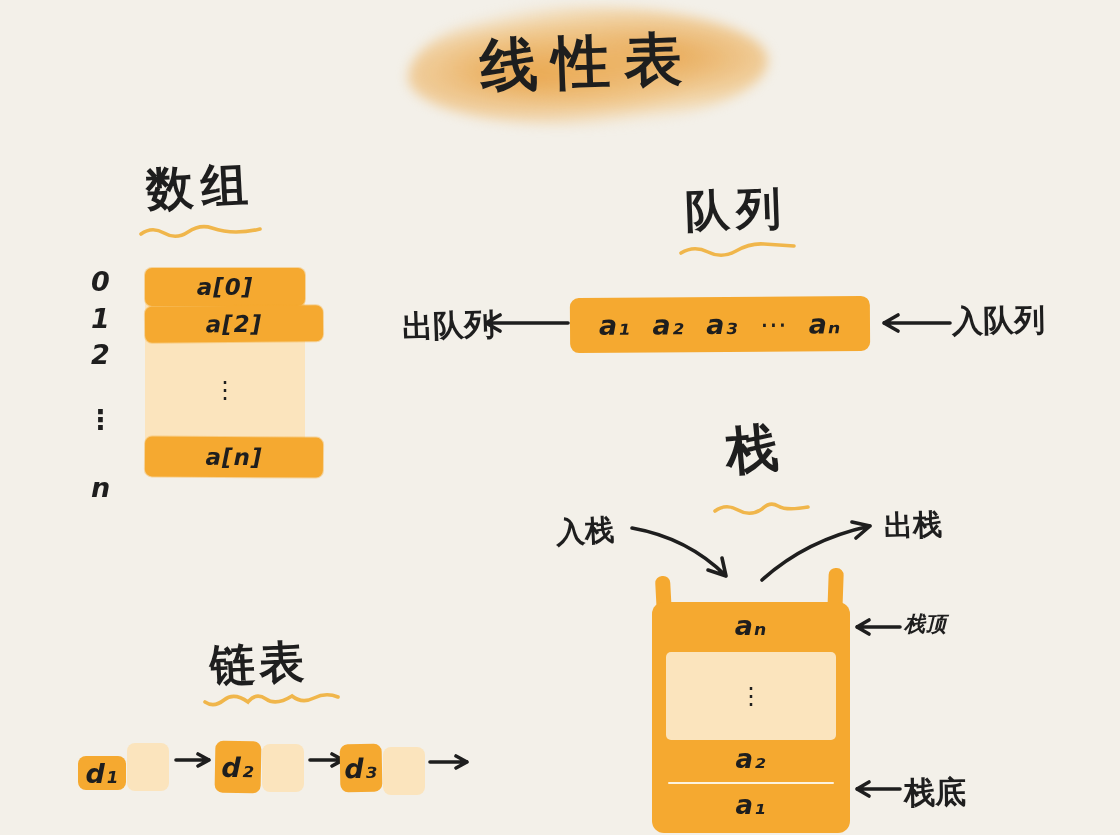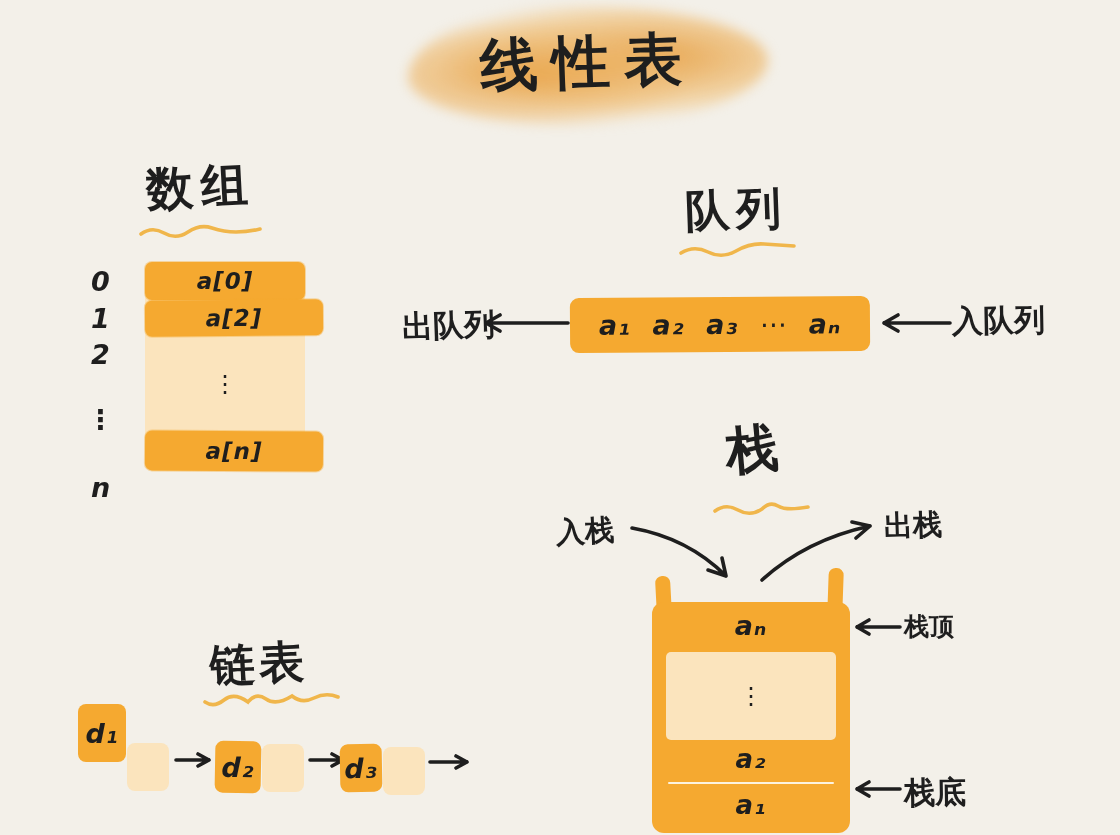--- a/index.html
+++ b/index.html
@@ -27,21 +27,21 @@
     font-size:58px;font-weight:bold;letter-spacing:14px;
     transform:rotate(-2deg);white-space:nowrap;
   }
   
   .wavy{display:block;}
   
   .array-heading{left:146px;top:156px;font-size:47px;transform:rotate(-3deg);letter-spacing:8px;}
   .array-underline{left:138px;top:222px;}
   .array-indices{left:76px;top:262px;width:50px;display:flex;flex-direction:column;align-items:center;}
   .array-indices .idx{display:flex;align-items:center;justify-content:center;font-size:27px;}
-  .array-table{left:145px;top:262px;width:160px;background:#fbe4bd;border-radius:9px;}
+  .array-table{left:145px;top:268px;width:160px;background:#fbe4bd;border-radius:9px;}
   .arow{display:flex;align-items:center;justify-content:center;font-size:23px;}
   .arow.dark{background:#f5a930;border-radius:7px;box-shadow:0 0 0 1px rgba(245,169,48,.4);}
   .arow.wide{width:178px;}
   .dots-v{font-size:24px;line-height:1;}
   
   .queue-heading{left:685px;top:180px;font-size:45px;transform:rotate(-2deg);letter-spacing:6px;}
   .queue-underline{left:678px;top:240px;}
   .queue-bar{
     left:570px;top:297px;width:300px;height:55px;background:#f5a930;border-radius:9px;
     transform:rotate(-.4deg);display:flex;align-items:center;justify-content:space-around;
@@ -57,21 +57,21 @@
   .stack-container{left:652px;top:602px;width:198px;height:231px;background:#f5a930;border-radius:12px;}
   .ear{background:#f5a930;border-radius:7px 7px 2px 2px;}
   .ear-left{left:656px;top:576px;width:15px;height:42px;transform:rotate(-3deg);}
   .ear-right{left:828px;top:568px;width:15px;height:50px;transform:rotate(2deg);}
   .stack-top-item{position:absolute;left:0;right:0;top:8px;text-align:center;font-size:27px;}
   .stack-light{position:absolute;left:14px;right:14px;top:50px;height:88px;background:#fbe4bd;border-radius:5px;
     display:flex;align-items:center;justify-content:center;}
   .stack-mid-item{position:absolute;left:0;right:0;top:142px;text-align:center;font-size:26px;}
   .stack-divider{position:absolute;left:16px;right:16px;top:180px;height:2px;background:#fcf3e0;border-radius:2px;}
   .stack-bottom-item{position:absolute;left:0;right:0;top:188px;text-align:center;font-size:26px;}
-  .stack-top-label{left:904px;top:610px;font-size:25px;}
+  .stack-top-label{left:904px;top:610px;font-size:21px;font-style:italic;}
   .stack-bottom-label{left:904px;top:772px;font-size:31px;transform:rotate(-1deg);}
   
   .ll-heading{left:210px;top:634px;font-size:45px;transform:rotate(-3deg);letter-spacing:4px;}
   .ll-underline{left:202px;top:690px;}
   .ll-box{display:flex;align-items:center;justify-content:center;border-radius:8px;font-size:27px;}
   .ll-dark{background:#f5a930;}
   .ll-light{background:#fbe4bd;}
   svg.arrow path{stroke:#1e1e1e;stroke-width:3.6;fill:none;stroke-linecap:round;stroke-linejoin:round;}
   svg.wavy path{stroke:#f0b64b;stroke-width:3.6;fill:none;stroke-linecap:round;}
 </style>
@@ -162,21 +162,21 @@
 <svg class="abs arrow" style="left:850px;top:778px" width="52" height="22" viewBox="0 0 52 22">
   <path d="M50 11 H 7 M7 11 L 19 4 M7 11 L 19 18"></path>
 </svg>
 <div class="abs heading stack-bottom-label">栈底</div>
 
 <div class="abs heading ll-heading">链表</div>
 <svg class="abs wavy ll-underline" width="140" height="20" viewBox="0 0 140 20">
   <path d="M3 12 Q 12 18 22 10 T 46 12 Q 54 2 64 9 T 90 6 Q 100 14 112 8 T 136 7"></path>
 </svg>
 
-<div class="abs ll-box ll-dark hand" style="left:78px;top:704px;width:48px;height:58px">d₁</div>
+<div class="abs ll-box ll-dark hand" style="left:78px;top:756px;width:48px;height:34px">d₁</div>
 <div class="abs ll-box ll-light" style="left:127px;top:743px;width:42px;height:48px"></div>
 <svg class="abs arrow" style="left:174px;top:750px" width="42" height="20" viewBox="0 0 42 20">
   <path d="M2 10 H 35 M35 10 L 24 4 M35 10 L 24 16"></path>
 </svg>
 
 <div class="abs ll-box ll-dark hand" style="left:215px;top:741px;width:46px;height:52px;transform:rotate(1deg)">d₂</div>
 <div class="abs ll-box ll-light" style="left:262px;top:744px;width:42px;height:48px"></div>
 <svg class="abs arrow" style="left:308px;top:750px" width="42" height="20" viewBox="0 0 42 20">
   <path d="M2 10 H 35 M35 10 L 24 4 M35 10 L 24 16"></path>
 </svg>

